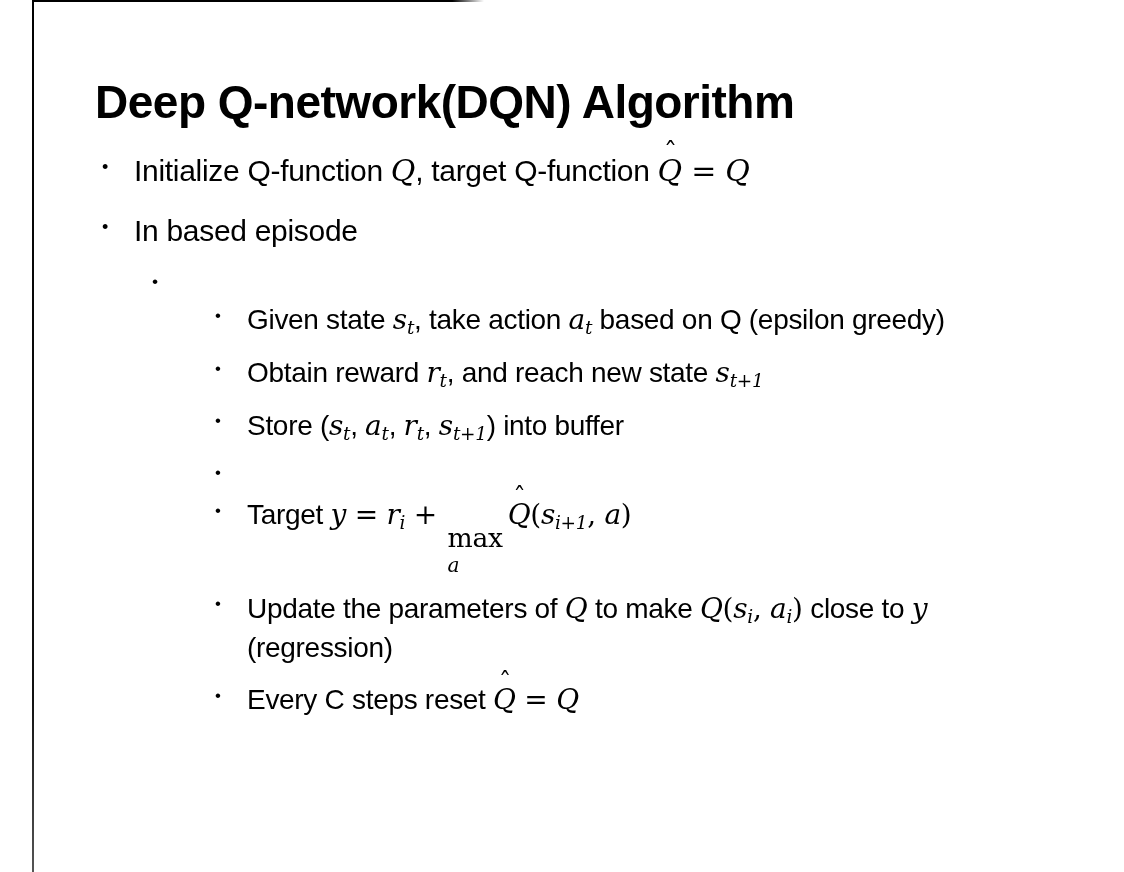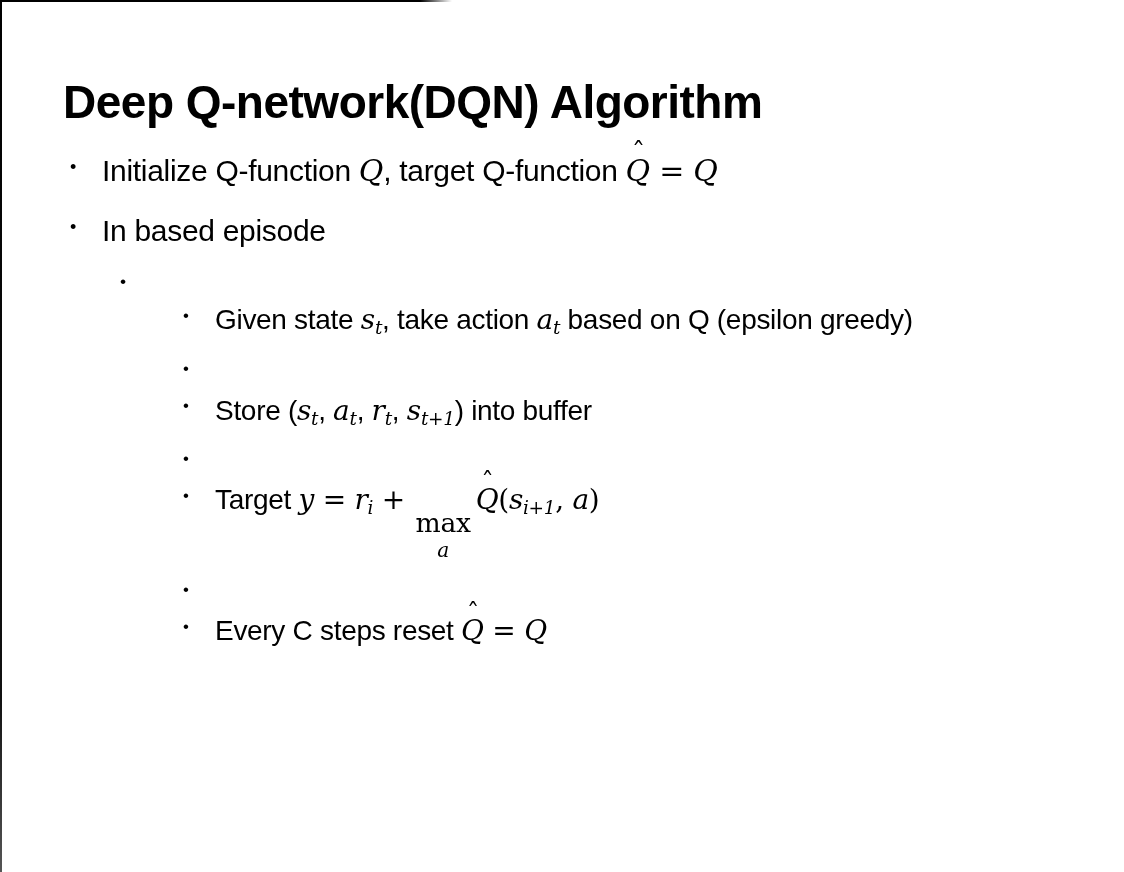--- a/index.html
+++ b/index.html
@@ -8,20 +8,21 @@
     background:#ffffff;
     font-family:"Liberation Sans", sans-serif;
     color:#000000;
     overflow:hidden;
   }
   .slide {
     position:relative;
     width:920px; height:872px;
     background:#ffffff;
     overflow:hidden;
+    margin-left:32px;
   }
   
   .edge-left {
     position:absolute; left:0; top:0;
     width:2px; height:872px;
     background:linear-gradient(to bottom, #000 0%, #111 80%, #555 100%);
   }
   .edge-top {
     position:absolute; left:0; top:0;
     height:2px; width:452px;
@@ -60,21 +61,21 @@
     font-size:0.66em; line-height:0; vertical-align:-0.28em;
   }
   .mh { position:relative; display:inline-block; }
   .mh .hat {
     position:absolute; top:-0.40em; left:52%;
     transform:translateX(-50%);
     font-size:0.9em; font-style:normal; line-height:1;
     font-family:"DejaVu Serif", serif;
   }
   .mu {
-    display:inline-flex; flex-direction:column; align-items:center;
+    display:inline-flex; flex-direction:column; align-items:flex-start;
     vertical-align:-0.82em; line-height:1;
     margin:0 5px 0 2px;
   }
   .mu .mutop { font-family:"DejaVu Serif", serif; font-style:normal; font-size:0.95em; }
   .mu .muunder {
     font-family:"DejaVu Serif", serif; font-style:italic;
     font-size:0.72em; margin-top:3px;
   }
 </style>
 </head>
@@ -97,36 +98,38 @@
       </div>
       <div class="brow lvl2">
         <span class="dot">•</span>
       </div>
       <div class="brow lvl3">
         <span class="dot">•</span>
         <span class="btext">Given state <span class="m">s<sub>t</sub></span>, take action <span class="m">a<sub>t</sub></span> based on Q (epsilon greedy)</span>
       </div>
       <div class="brow lvl3">
         <span class="dot">•</span>
+        <span class="btext">Obtain reward <span class="m">r<sub>t</sub></span>, and reach new state <span class="m">s<sub>t+1</sub></span></span>
       </div>
       <div class="brow lvl3">
         <span class="dot">•</span>
         <span class="btext">Store (<span class="m">s<sub>t</sub></span>, <span class="m">a<sub>t</sub></span>, <span class="m">r<sub>t</sub></span>, <span class="m">s<sub>t+1</sub></span>) into buffer</span>
       </div>
       <div class="brow lvl3">
         <span class="dot">•</span>
       </div>
       <div class="brow lvl3">
         <span class="dot">•</span>
         <span class="btext">Target <span class="m">y</span><span class="mr"> = </span><span class="m">r<sub>i</sub></span><span class="mr"> + </span><span class="mu">
             <span class="mutop">max</span>
             <span class="muunder">a</span>
           </span><span class="mh"><span class="hat">ˆ</span><span class="m">Q</span></span><span class="mr">(</span><span class="m">s<sub>i+1</sub></span><span class="mr">, </span><span class="m">a</span><span class="mr">)</span></span>
       </div>
       <div class="brow lvl3">
         <span class="dot">•</span>
+        <span class="btext">Update the parameters of <span class="m">Q</span> to make <span class="m">Q</span><span class="mr">(</span><span class="m">s<sub>i</sub></span><span class="mr">, </span><span class="m">a<sub>i</sub></span><span class="mr">)</span> close to <span class="m">y</span> (regression)</span>
       </div>
       <div class="brow lvl3">
         <span class="dot">•</span>
         <span class="btext">Every C steps reset <span class="mh"><span class="hat">ˆ</span><span class="m">Q</span></span><span class="mr"> = </span><span class="m">Q</span></span>
       </div>
     </div>
 </div>
 
 </body></html>

